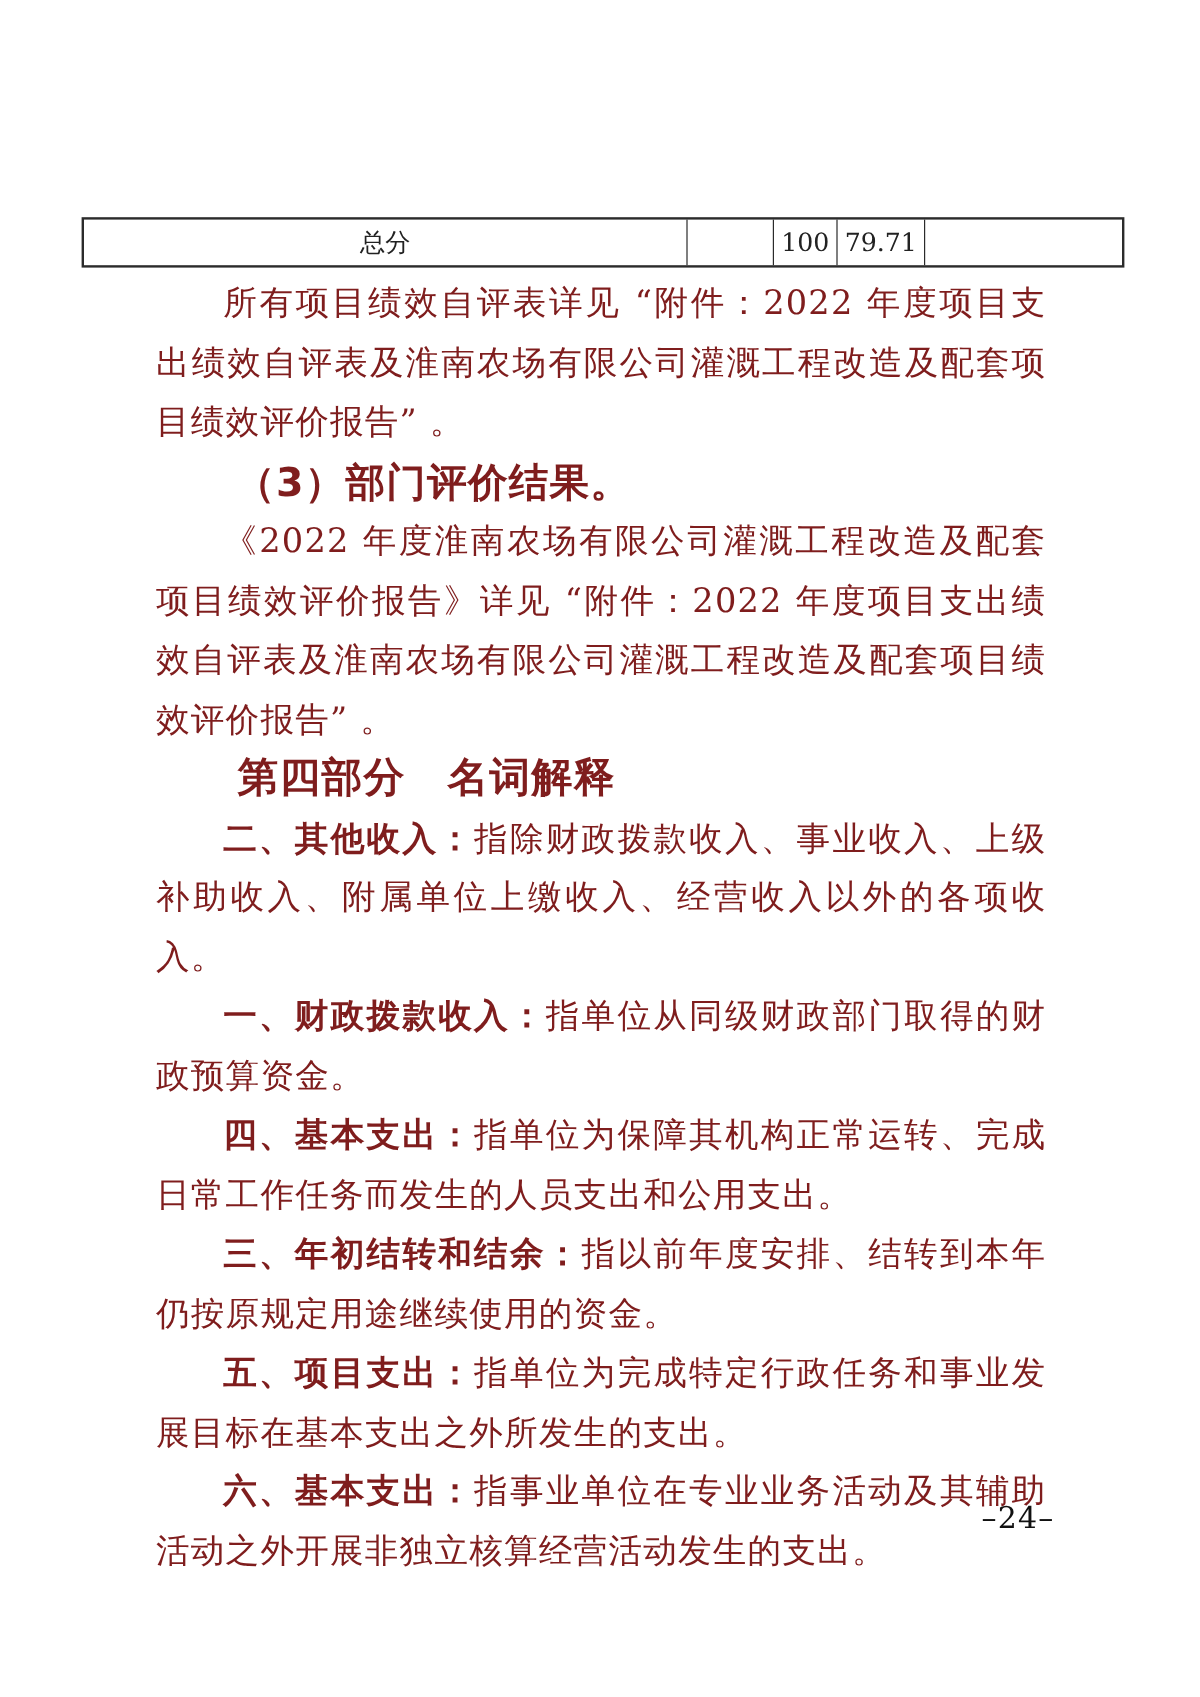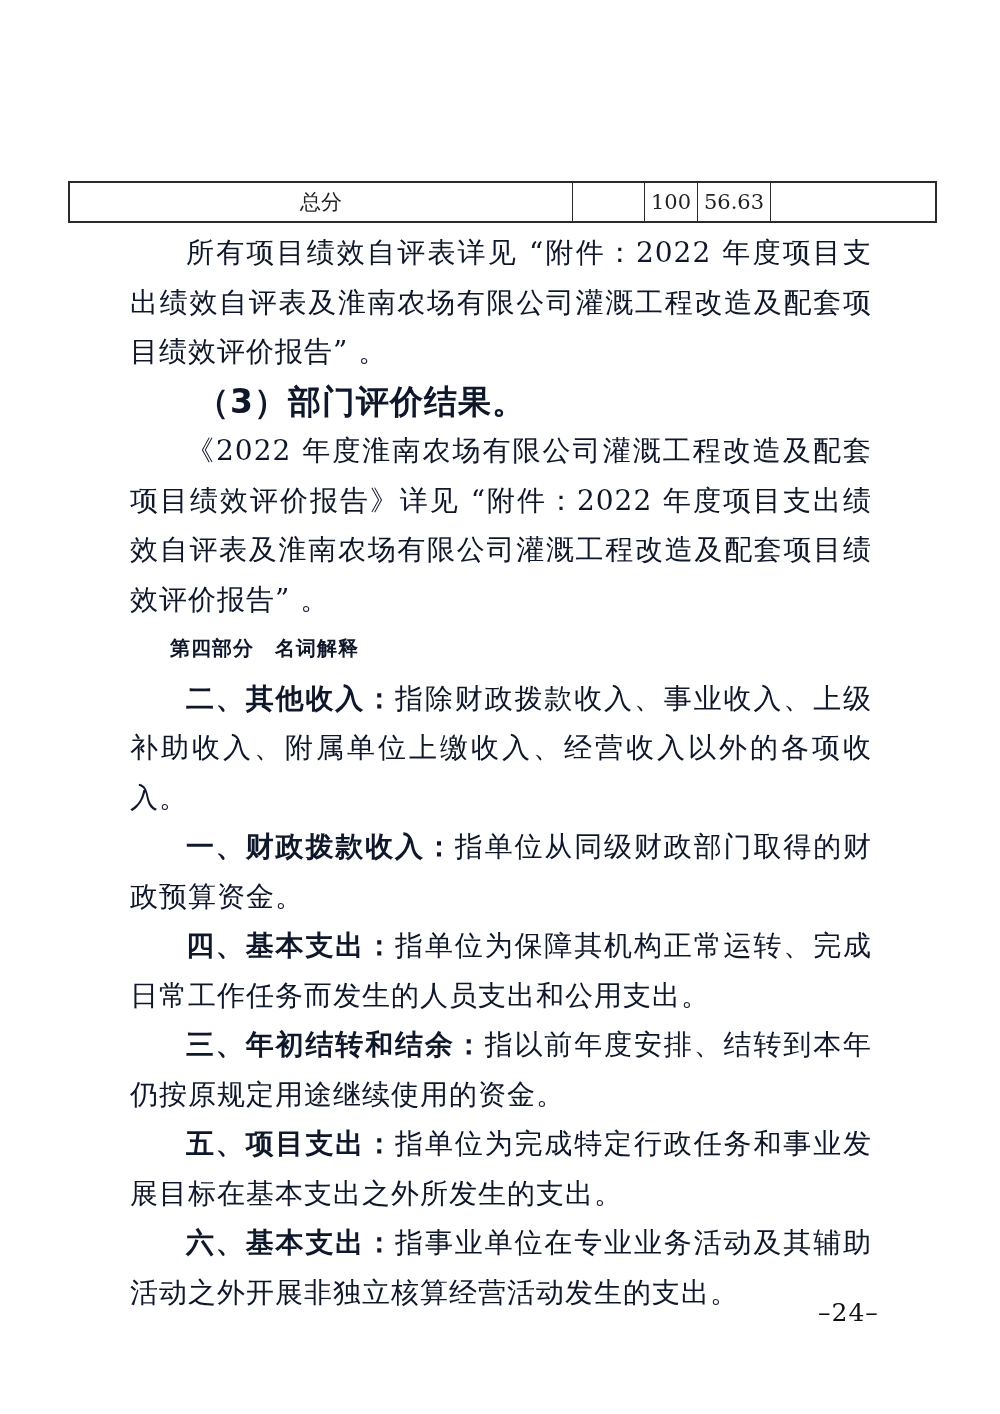--- a/index.html
+++ b/index.html
@@ -33,53 +33,52 @@
   .c3 { width:53px; }
   .c4 { width:73px; }
   .c5 { flex:1; }
 
   
   .content {
     position:absolute; left:130px; top:228px; width:742px;
     font-size:28px; line-height:49.5px;
     text-align:justify;
     letter-spacing:1px;
-    color:#0f172a;
+    color:#7f1d1d;
   }
   .content p { margin:0; text-indent:2em; }
   .heading-bold {
     font-family:"DejaVu Sans","Liberation Sans",sans-serif;
     font-weight:bold; font-size:33px;
   }
   .heading-part {
     font-family:"DejaVu Sans","Liberation Sans",sans-serif;
-    font-weight:bold; font-size:20px;
+    font-weight:bold; font-size:34px;
   }
   .term {
     font-family:"DejaVu Sans","Liberation Sans",sans-serif;
     font-weight:bold;
   }
 
   .page-number {
     position:absolute; left:818px; top:1250px;
     font-size:25px; letter-spacing:1px; color:#111;
     font-family:"DejaVu Serif","Liberation Serif",serif;
-    margin-top:48px;
   }
 </style>
 </head>
 <body>
 
 <div class="page">
 
   <div class="score-table">
     <div class="cell c1">总分</div>
     <div class="cell c2"></div>
     <div class="cell c3">100</div>
-    <div class="cell c4">56.63</div>
+    <div class="cell c4">79.71</div>
     <div class="cell c5"></div>
   </div>
 
   <div class="content">
 
     <p>所有项目绩效自评表详见 “附件：2022 年度项目支出绩效自评表及淮南农场有限公司灌溉工程改造及配套项目绩效评价报告” 。</p>
 
     <p class="heading-bold">（3）部门评价结果。</p>
 
     <p>《2022 年度淮南农场有限公司灌溉工程改造及配套项目绩效评价报告》详见 “附件：2022 年度项目支出绩效自评表及淮南农场有限公司灌溉工程改造及配套项目绩效评价报告” 。</p>

